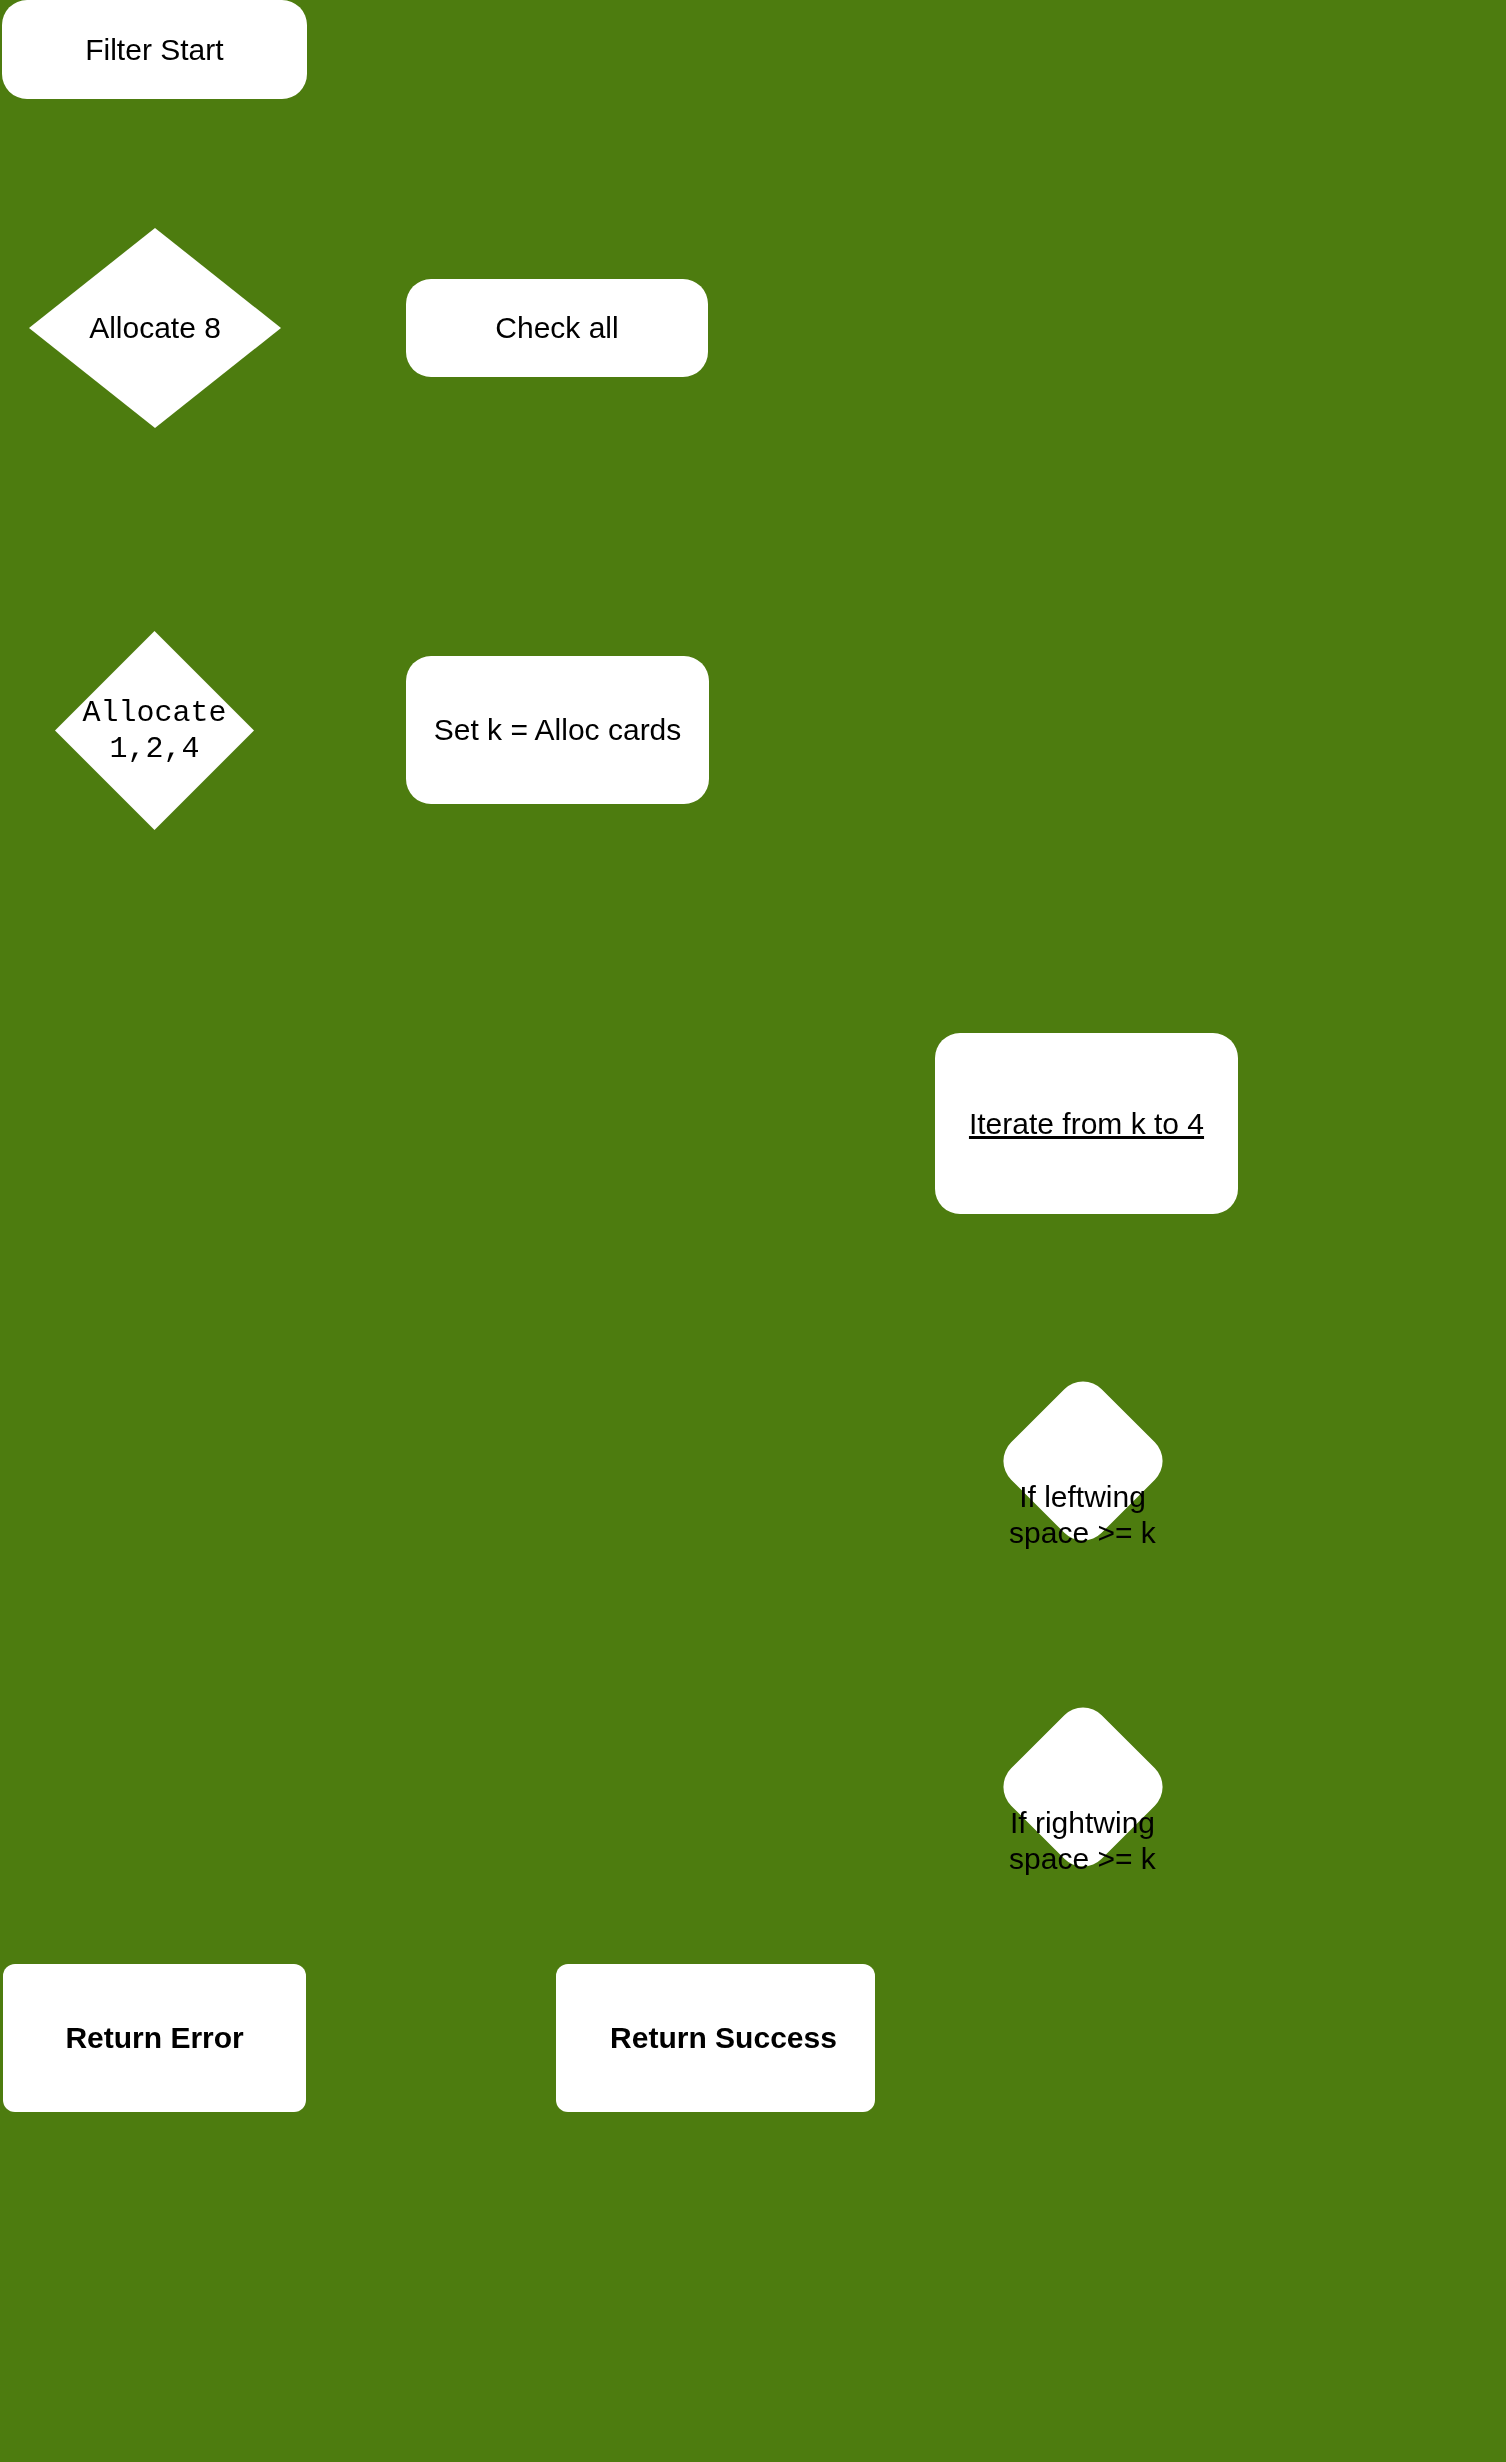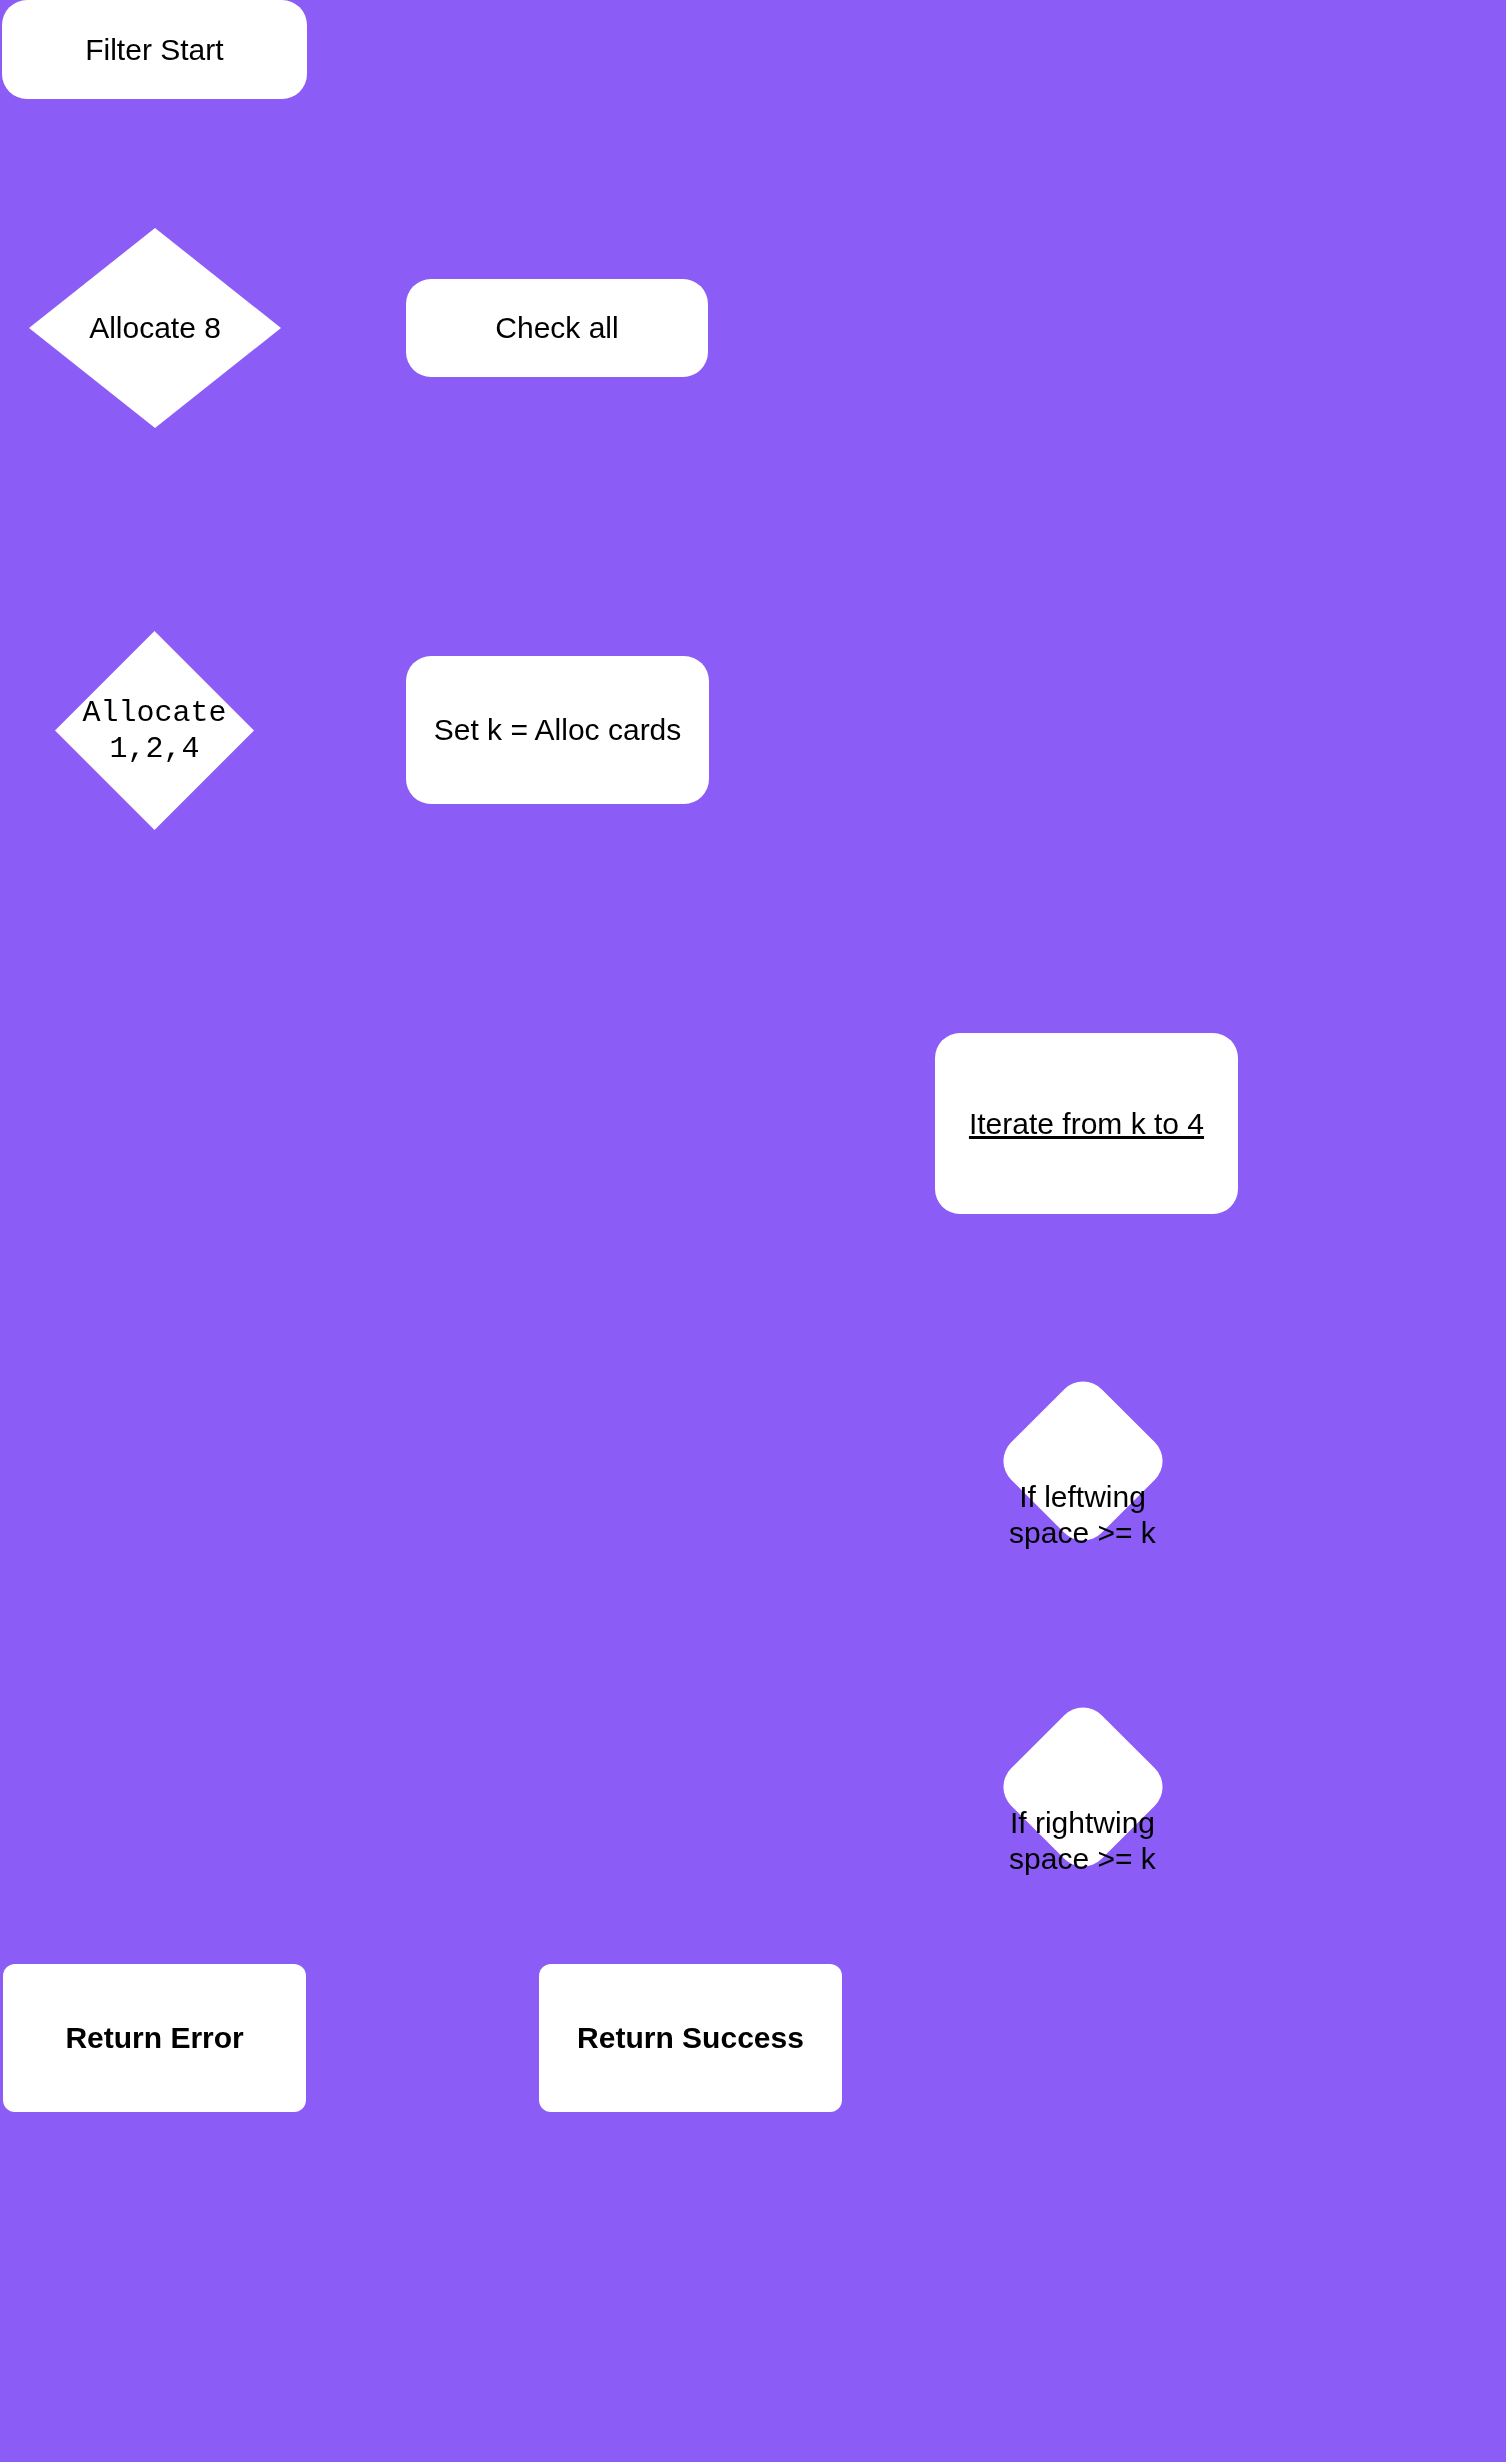--- a/index.html
+++ b/index.html
@@ -4,21 +4,21 @@
 <style>
   html, body {
     margin: 0;
     padding: 0;
     background: #000000;
   }
   .canvas {
     position: relative;
     width: 1507px;
     height: 2462px;
-    background: #8b5cf6;
+    background: #4d7c0f;
     overflow: hidden;
     font-family: "Liberation Sans", sans-serif;
   }
   .node {
     position: absolute;
     background: #ffffff;
     display: flex;
     align-items: center;
     justify-content: center;
   }
@@ -100,19 +100,19 @@
   <div class="rdiamond" style="left:992px; top:1696px; width:181px; height:181px;">
     <div class="shape"></div>
     <span class="label">If rightwing
 space &gt;= k</span>
   </div>
 
   <div class="node sharp-rect" style="left:3.1px; top:1964px; width:303px; height:148px;">
     <span class="label">Return Error</span>
   </div>
 
-  <div class="node sharp-rect" style="left:539px; top:1964px; width:303px; height:148px;">
+  <div class="node sharp-rect" style="left:556px; top:1964px; width:303px; height:148px;padding-left:16px;">
     <span class="label">Return Success</span>
   </div>
 
 
 </div>
 
 
 </body></html>

